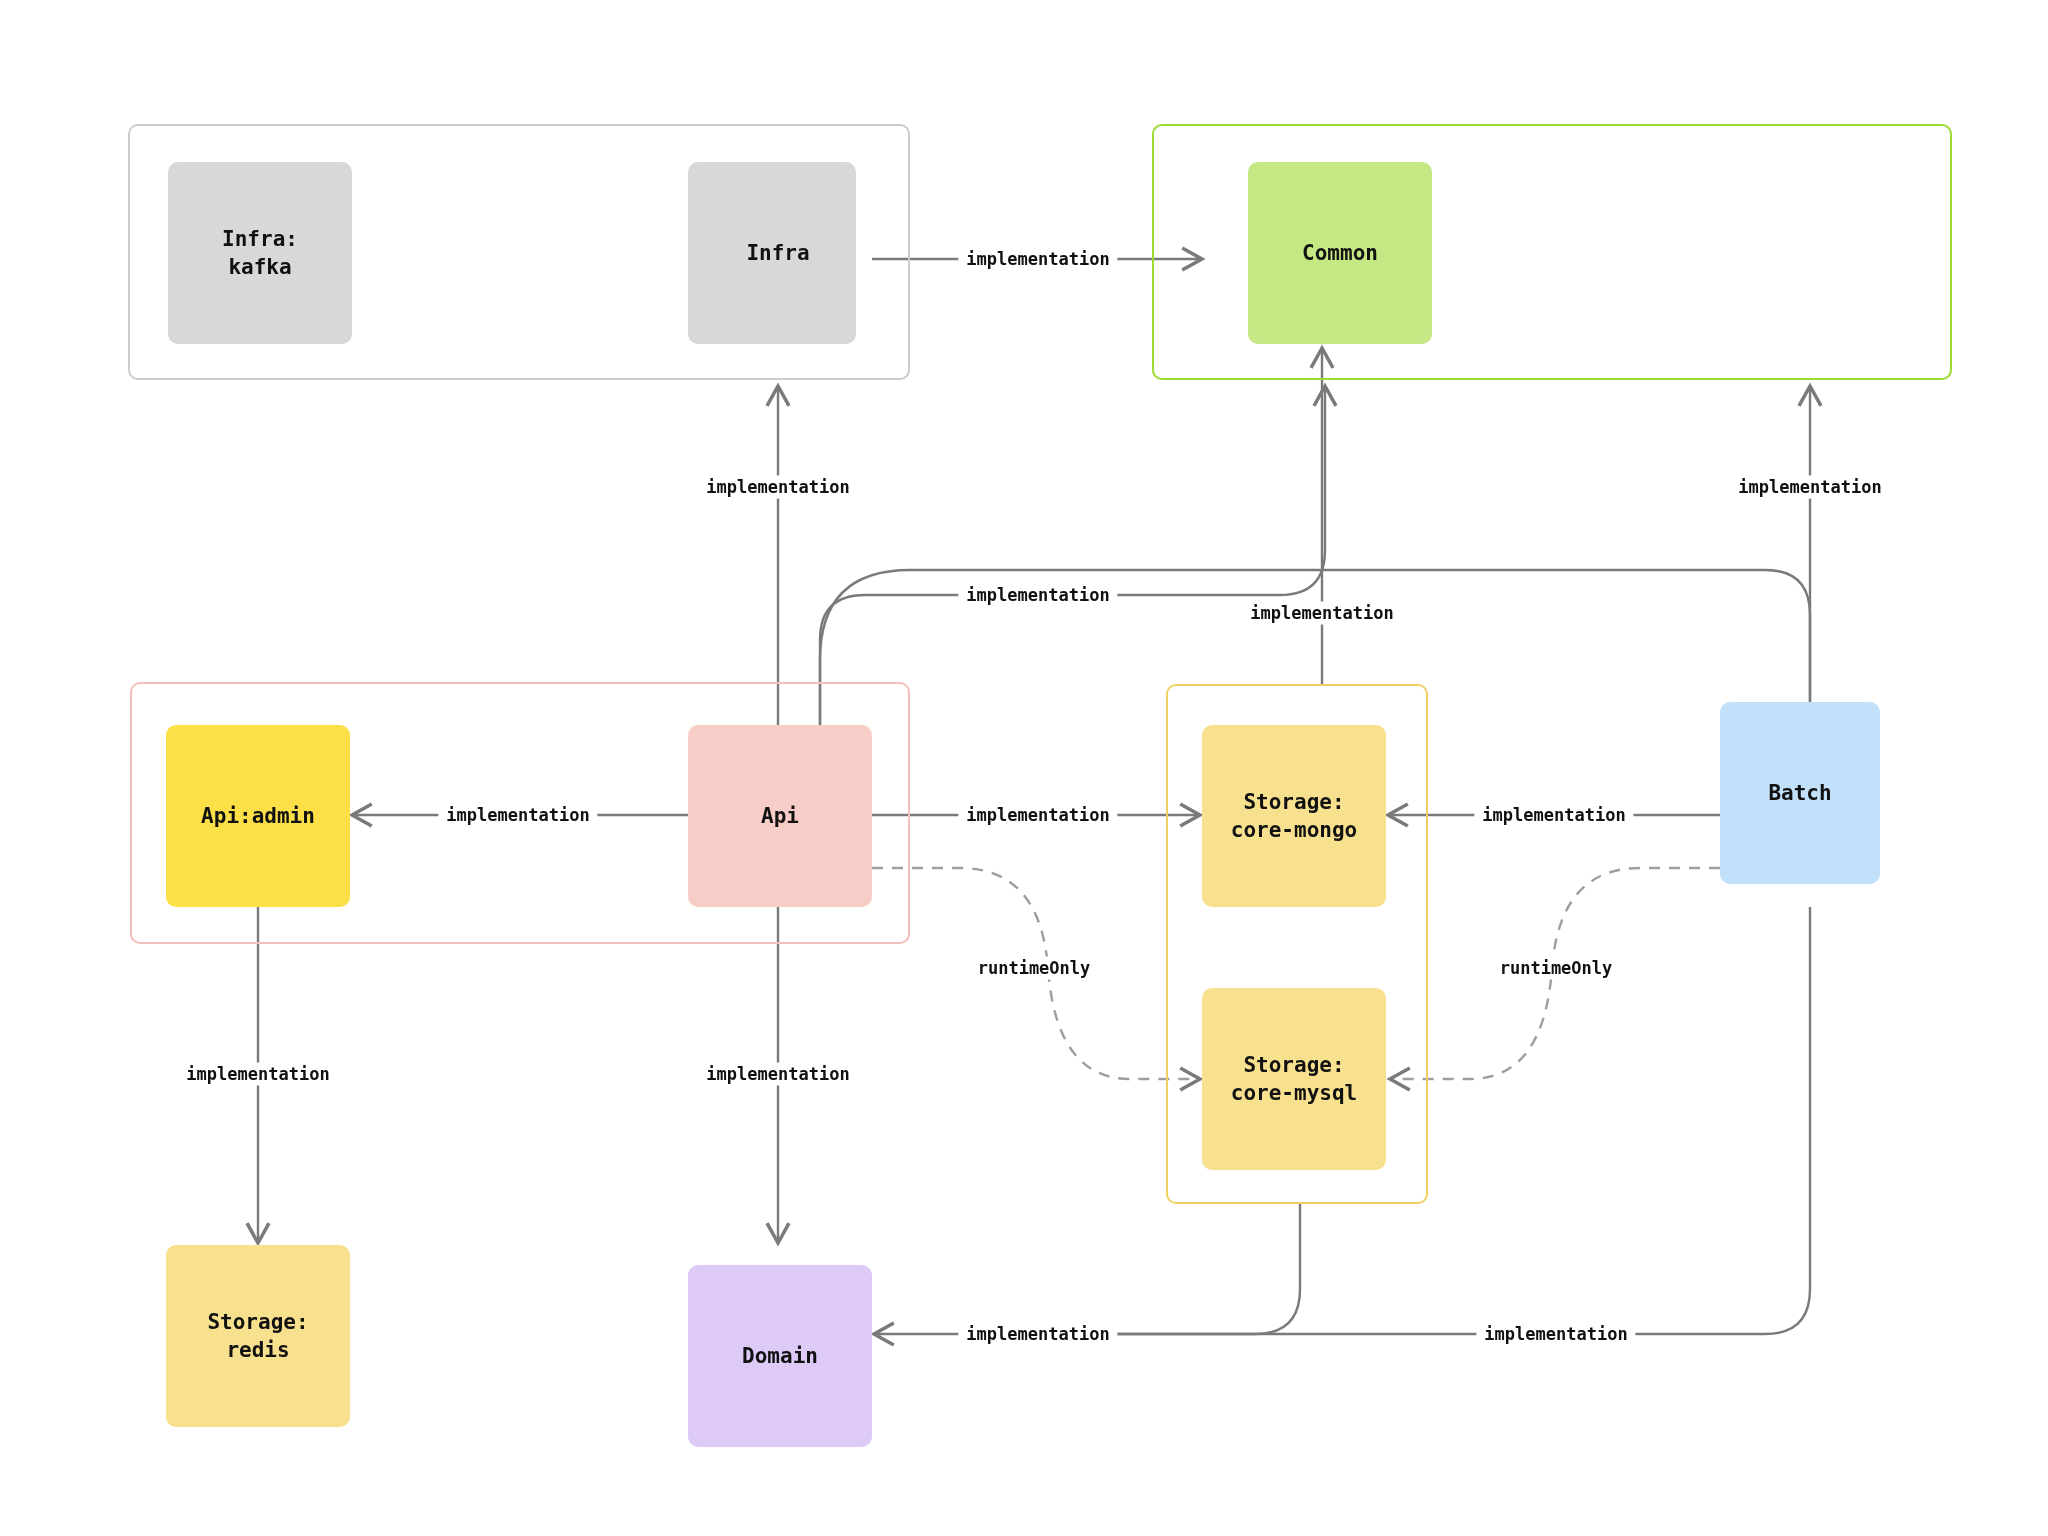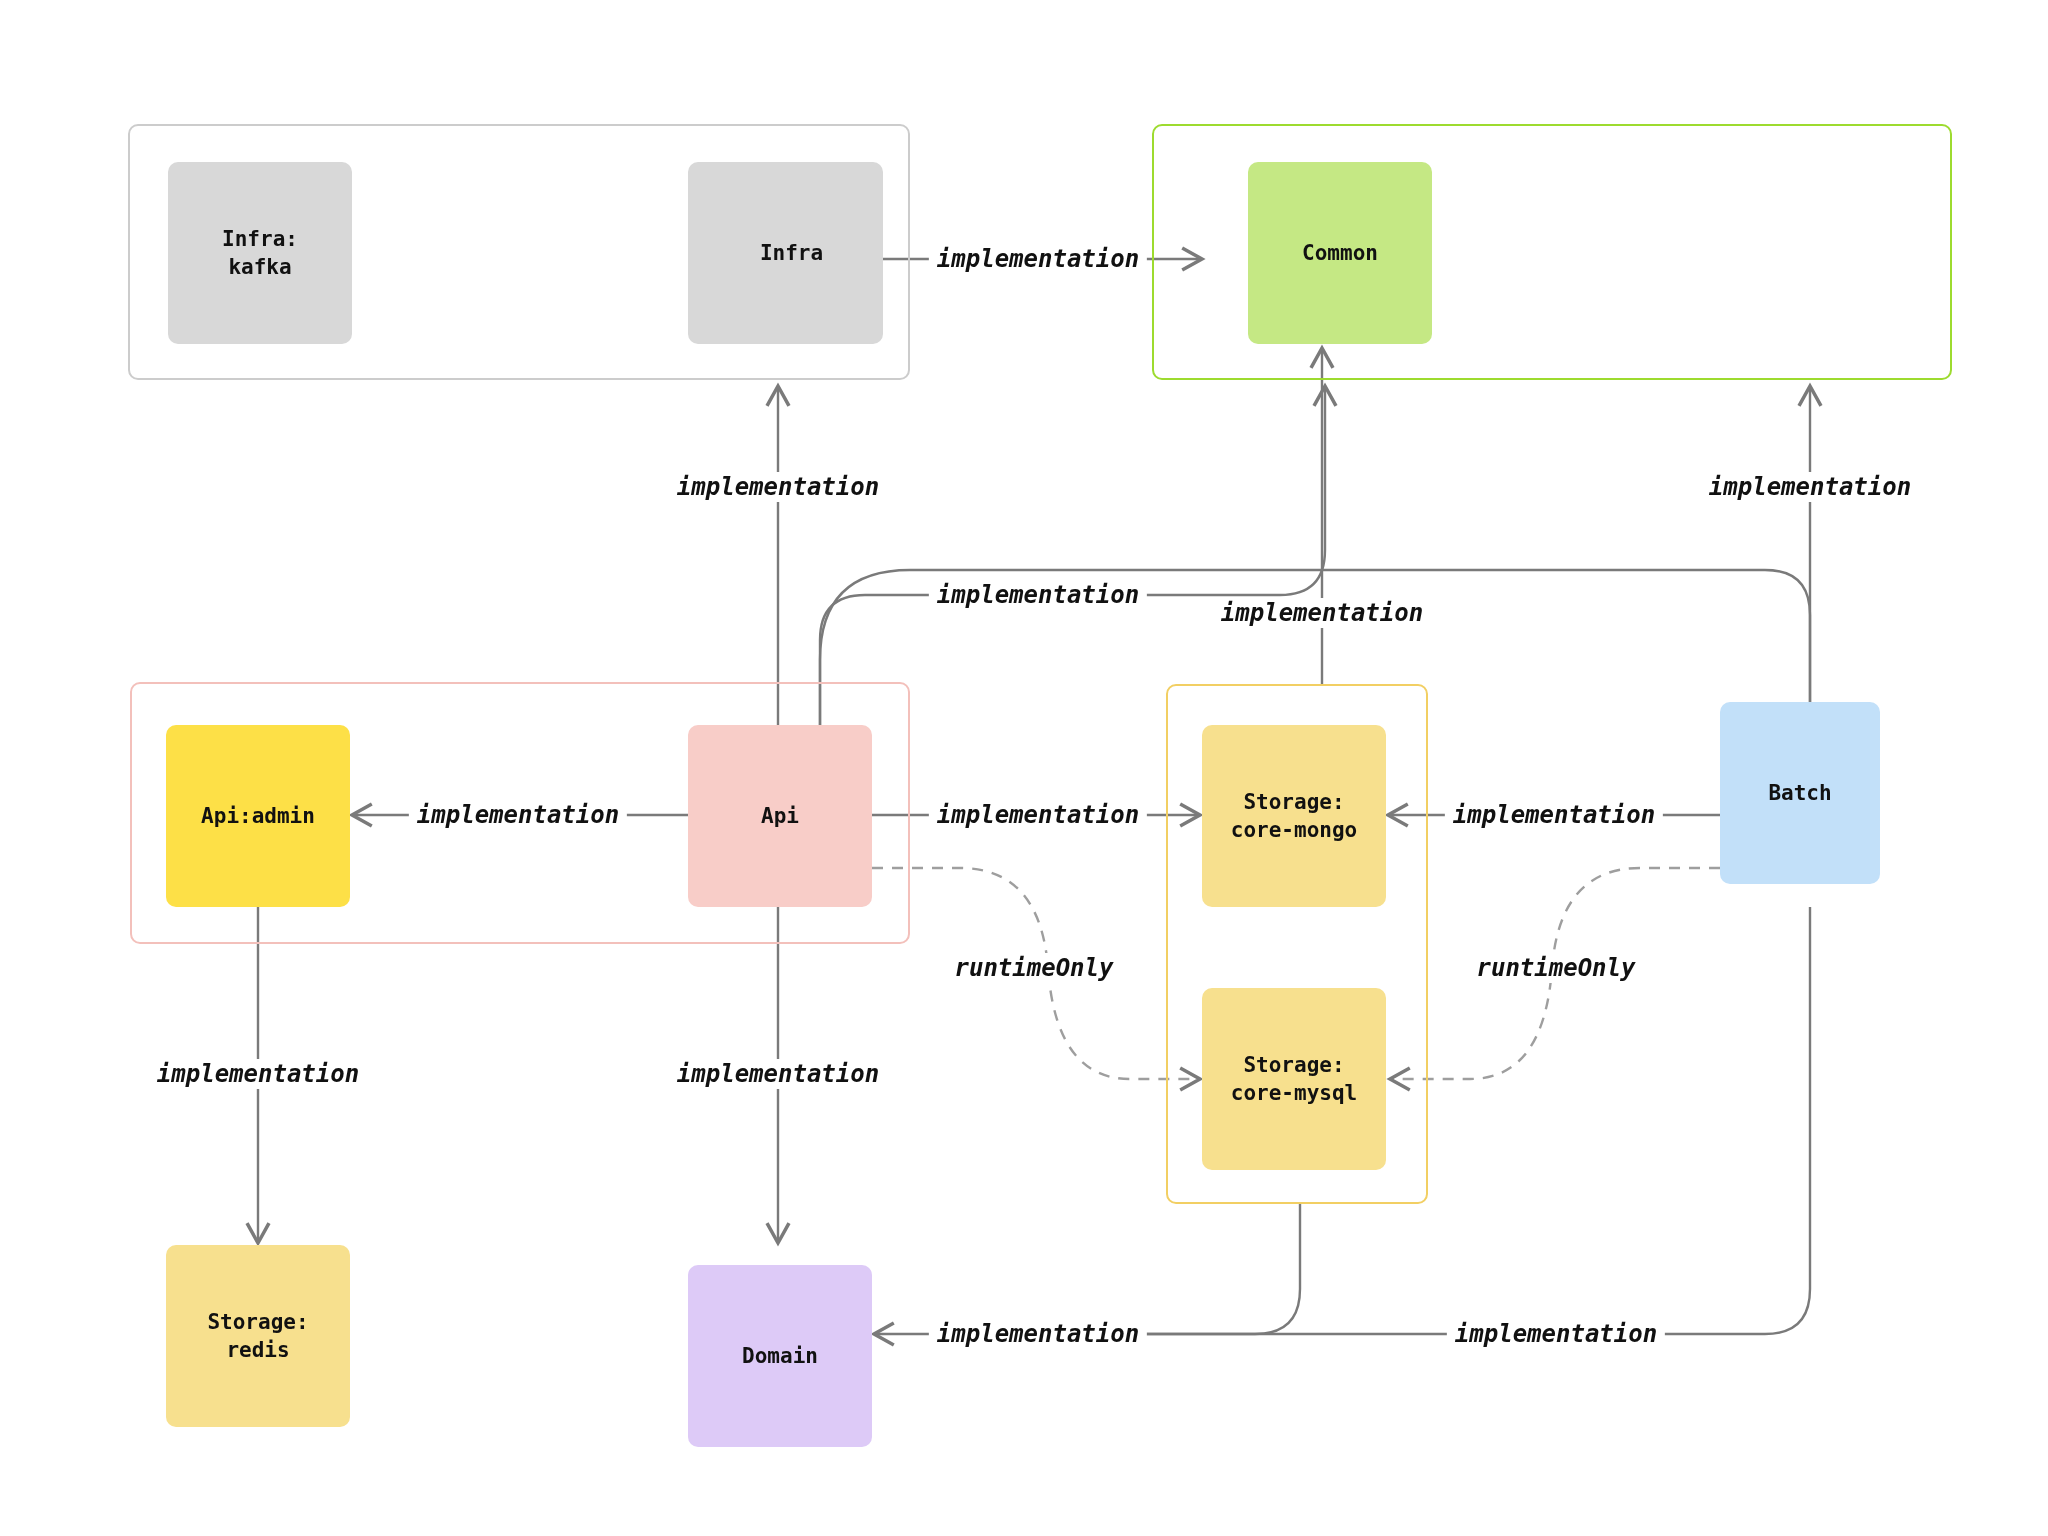--- a/index.html
+++ b/index.html
@@ -46,27 +46,26 @@
     line-height: 1.35;
     white-space: pre-line;
     letter-spacing: 0px;
     z-index: 3;
   }
   .edge-label {
     position: absolute;
     transform: translate(-50%, -50%);
     background: #ffffff;
     color: #111111;
-    font-size: 24px;
+    font-size: 17px;
     font-weight: 700;
     line-height: 1;
     padding: 3px 8px;
     white-space: nowrap;
     z-index: 4;
-    font-style: italic;
   }
 </style>
 </head>
 <body>
 
 <div id="canvas">
 
   <svg id="edges" viewBox="0 0 2048 1536" xmlns="http://www.w3.org/2000/svg">
     <defs>
       <marker id="arrow" viewBox="0 0 12 12" refX="10" refY="6" markerWidth="11" markerHeight="11" orient="auto-start-reverse">
@@ -114,21 +113,21 @@
   </svg>
 
   <div class="group-box" style="left:128px; top:124px; width:782px; height:256px; border-color:#cccccc;"></div>
   <div class="group-box" style="left:1152px; top:124px; width:800px; height:256px; border-color:#9ddb2f;"></div>
   <div class="group-box" style="left:130px; top:682px; width:780px; height:262px; border-color:#f3c0bb;"></div>
   <div class="group-box" style="left:1166px; top:684px; width:262px; height:520px; border-color:#f2cf63;"></div>
 
   <div class="node" style="left:168px; top:162px; width:184px; height:182px; background:#d8d8d8;">Infra:
 kafka</div>
 
-  <div class="node" style="left:688px; top:162px; width:195px; height:182px; background:#d8d8d8;padding-left:12px;">Infra</div>
+  <div class="node" style="left:688px; top:162px; width:168px; height:182px; background:#d8d8d8;padding-left:12px;">Infra</div>
 
   <div class="node" style="left:1248px; top:162px; width:184px; height:182px; background:#c5e884;">Common</div>
 
 
   <div class="node" style="left:166px; top:725px; width:184px; height:182px; background:#fde047;">Api:admin</div>
 
   <div class="node" style="left:688px; top:725px; width:184px; height:182px; background:#f8cdc8;">Api</div>
 
   <div class="node" style="left:1202px; top:725px; width:184px; height:182px; background:#f7e08e;">Storage:
 core-mongo</div>

